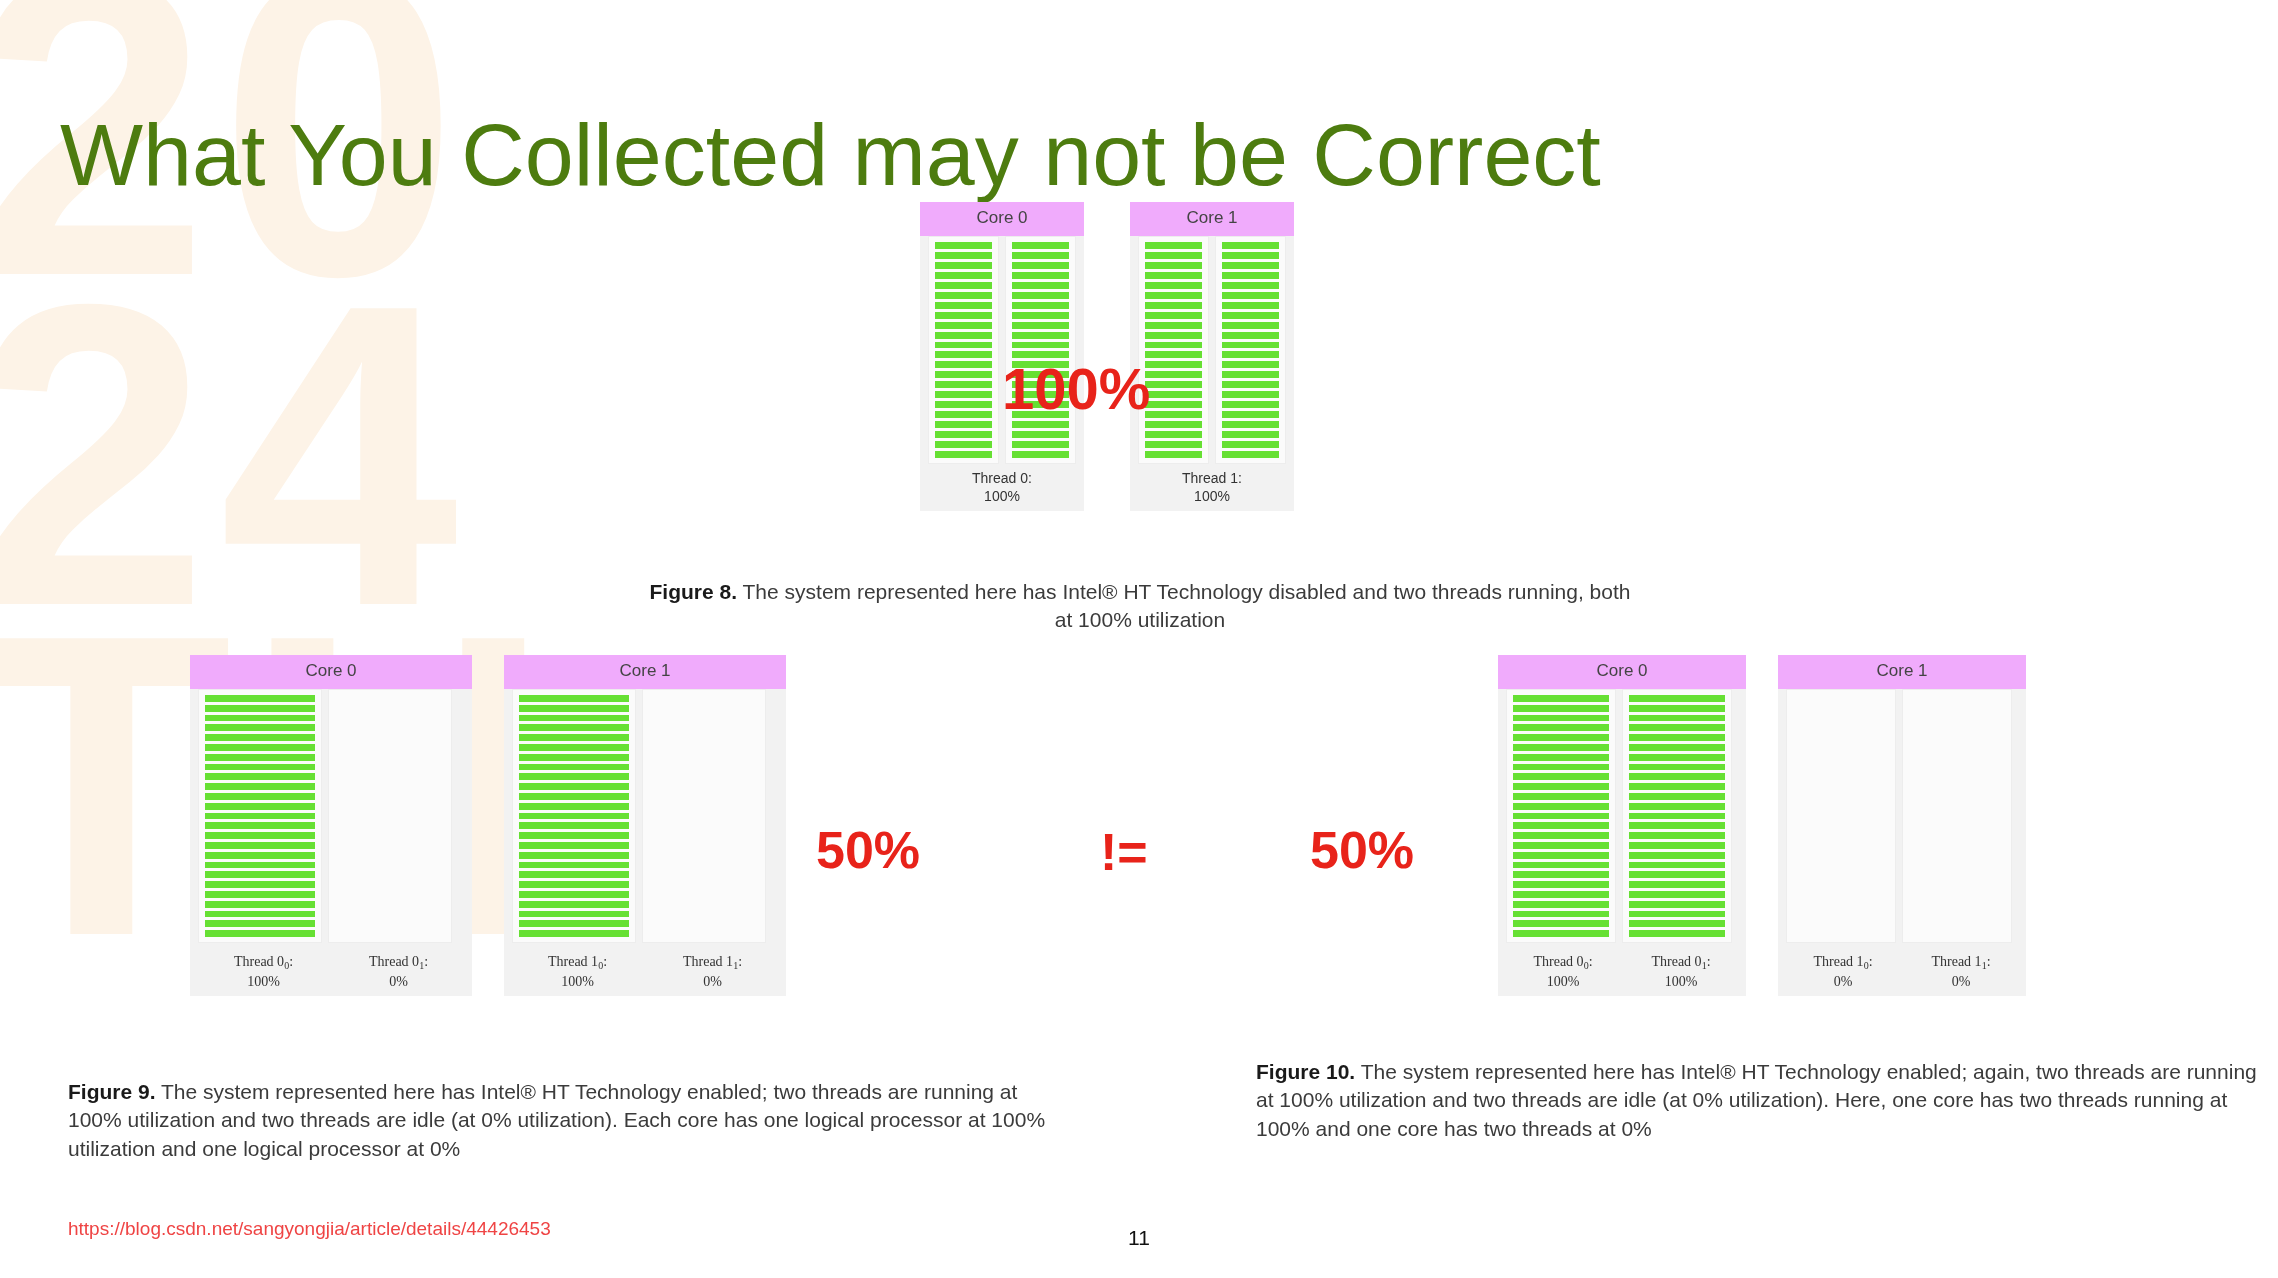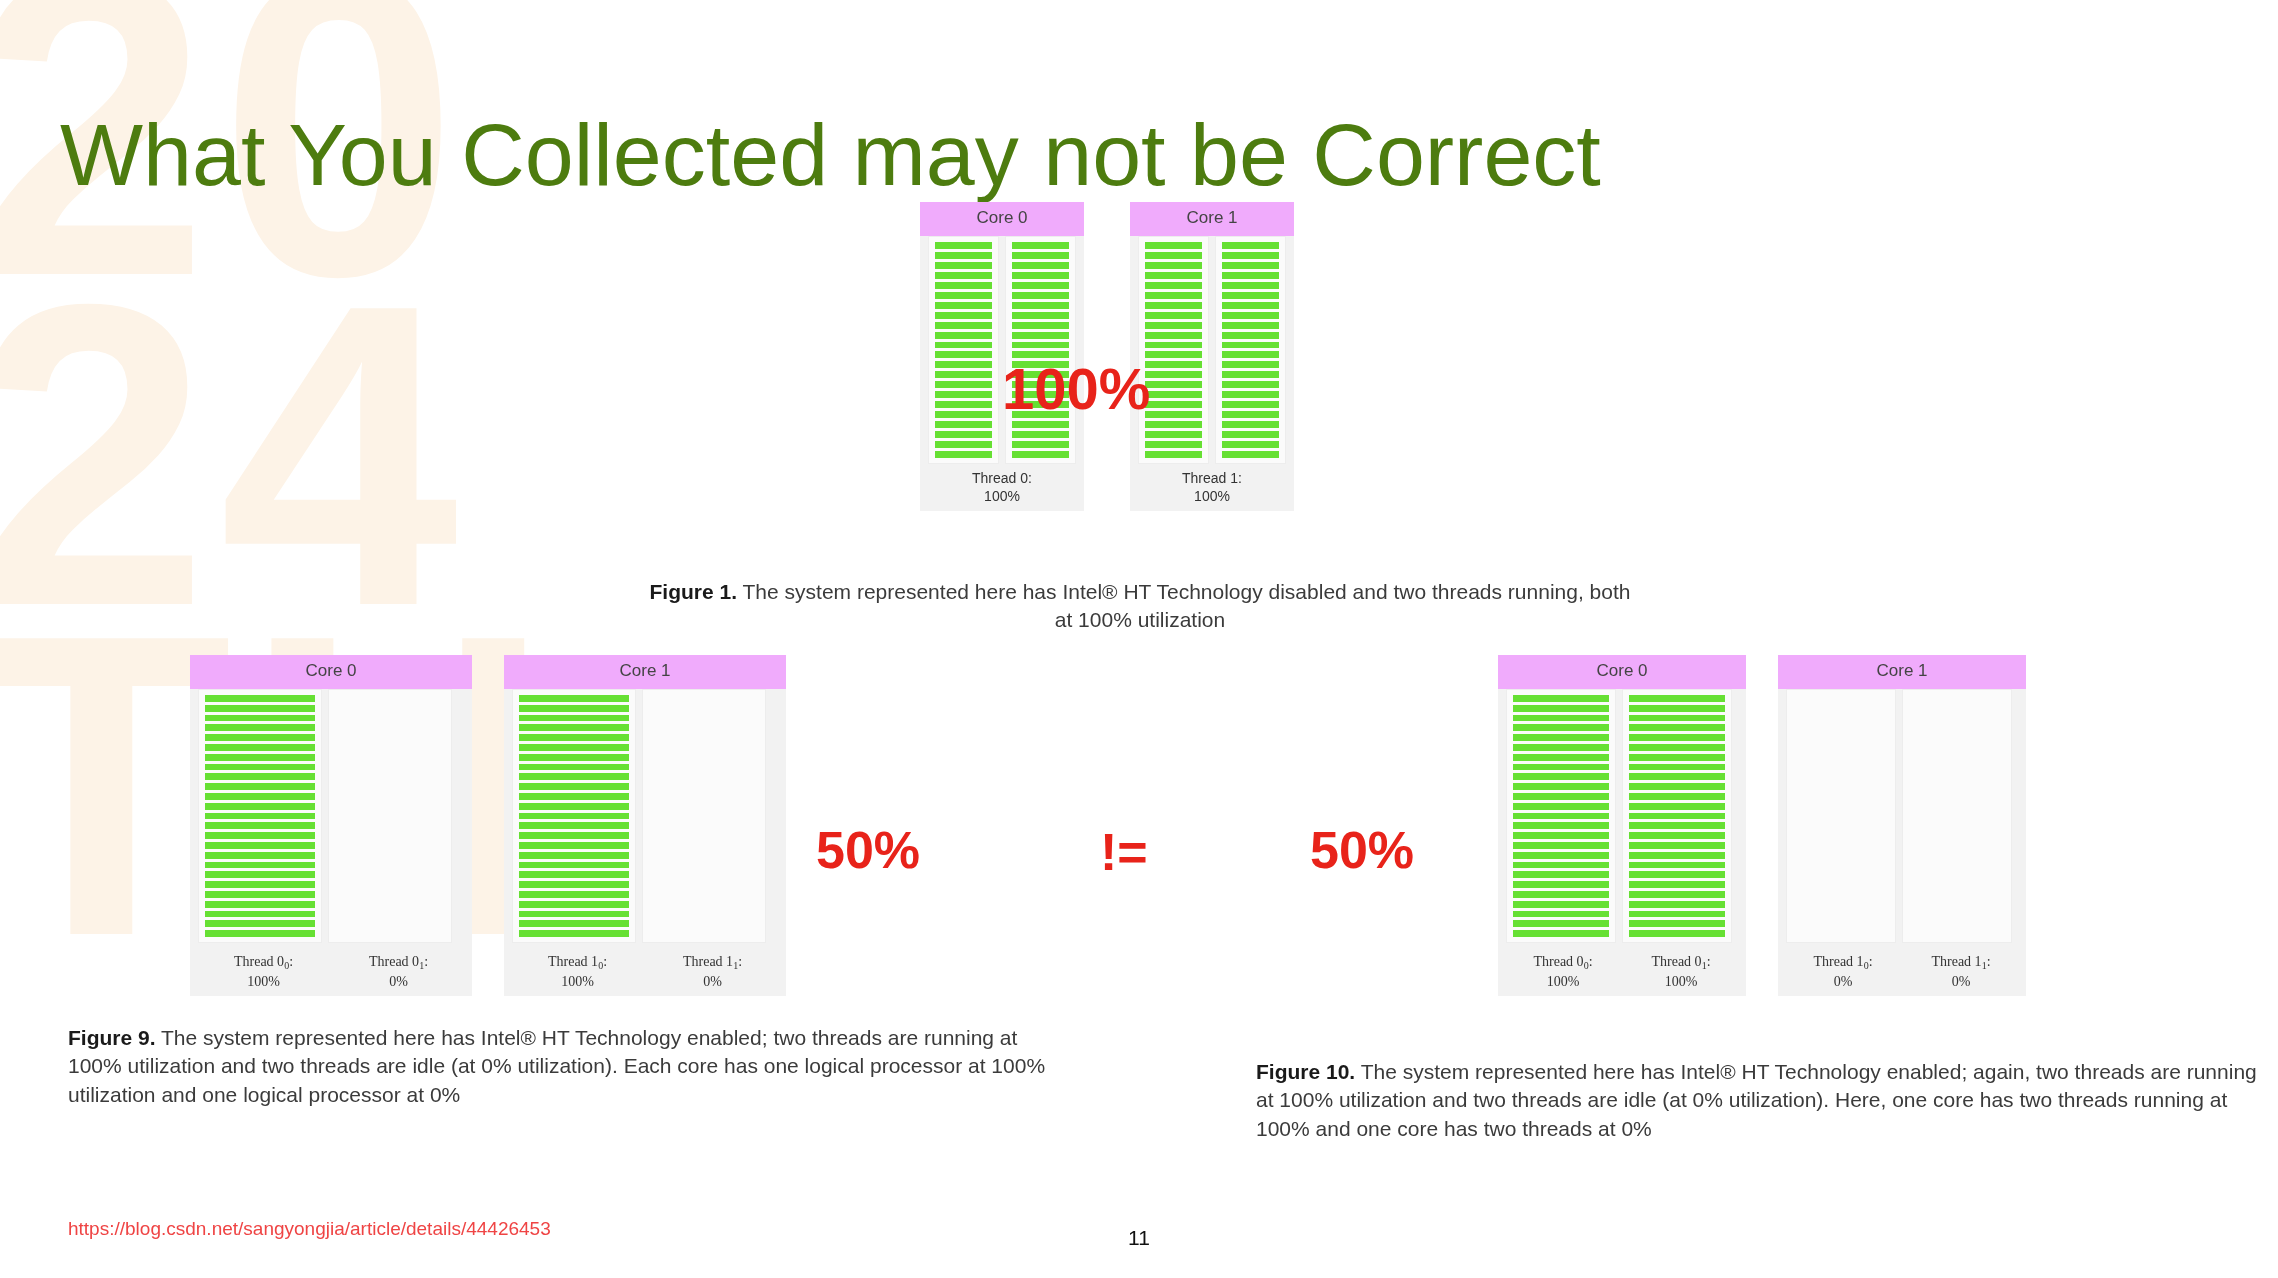--- a/index.html
+++ b/index.html
@@ -279,21 +279,21 @@
         <span>Thread 1:</span><br>
         <span>100%</span>
       </div>
     </div>
   </div>
 </div>
 
 <div class="overlay-pct" style="left:1002px; top:355px; font-size:58px;">100%</div>
 
 <div class="figure-caption center-cap" style="left:640px; top:578px; width:1000px;">
-  <b>Figure 1.</b>
+  <b>Figure 8.</b>
   <span>The system represented here has Intel® HT Technology disabled and two threads running, both at 100% utilization</span>
 </div>
 
 <div class="diagram" style="left:190px; top:655px;">
   <div style="display:flex; gap:32px;">
 
     <div class="core-block" style="width:282px;">
       <div class="core-label">Core 0</div>
       <div class="threads-row">
         <div class="thread-col" style="width:124px;height:254px;">
@@ -473,21 +473,21 @@
         </div>
       </div>
     </div>
   </div>
 </div>
 
 <div class="big-red" style="left:816px; top:820px;">50%</div>
 <div class="big-red" style="left:1100px; top:822px;">!=</div>
 <div class="big-red" style="left:1310px; top:820px;">50%</div>
 
-<div class="figure-caption" style="left:68px; top:1024px; width:990px;">
+<div class="figure-caption" style="left:68px; top:1078px; width:990px;">
   <b>Figure 9.</b>
   <span>The system represented here has Intel® HT Technology enabled; two threads are running at 100% utilization and two threads are idle (at 0% utilization). Each core has one logical processor at 100% utilization and one logical processor at 0%</span>
 </div>
 
 <div class="figure-caption" style="left:1228px; top:1058px; width:1010px;margin-left:28px;">
   <b>Figure 10.</b>
   <span>The system represented here has Intel® HT Technology enabled; again, two threads are running at 100% utilization and two threads are idle (at 0% utilization). Here, one core has two threads running at 100% and one core has two threads at 0%</span>
 </div>
 
 <div class="source-url">https://blog.csdn.net/sangyongjia/article/details/44426453</div>

